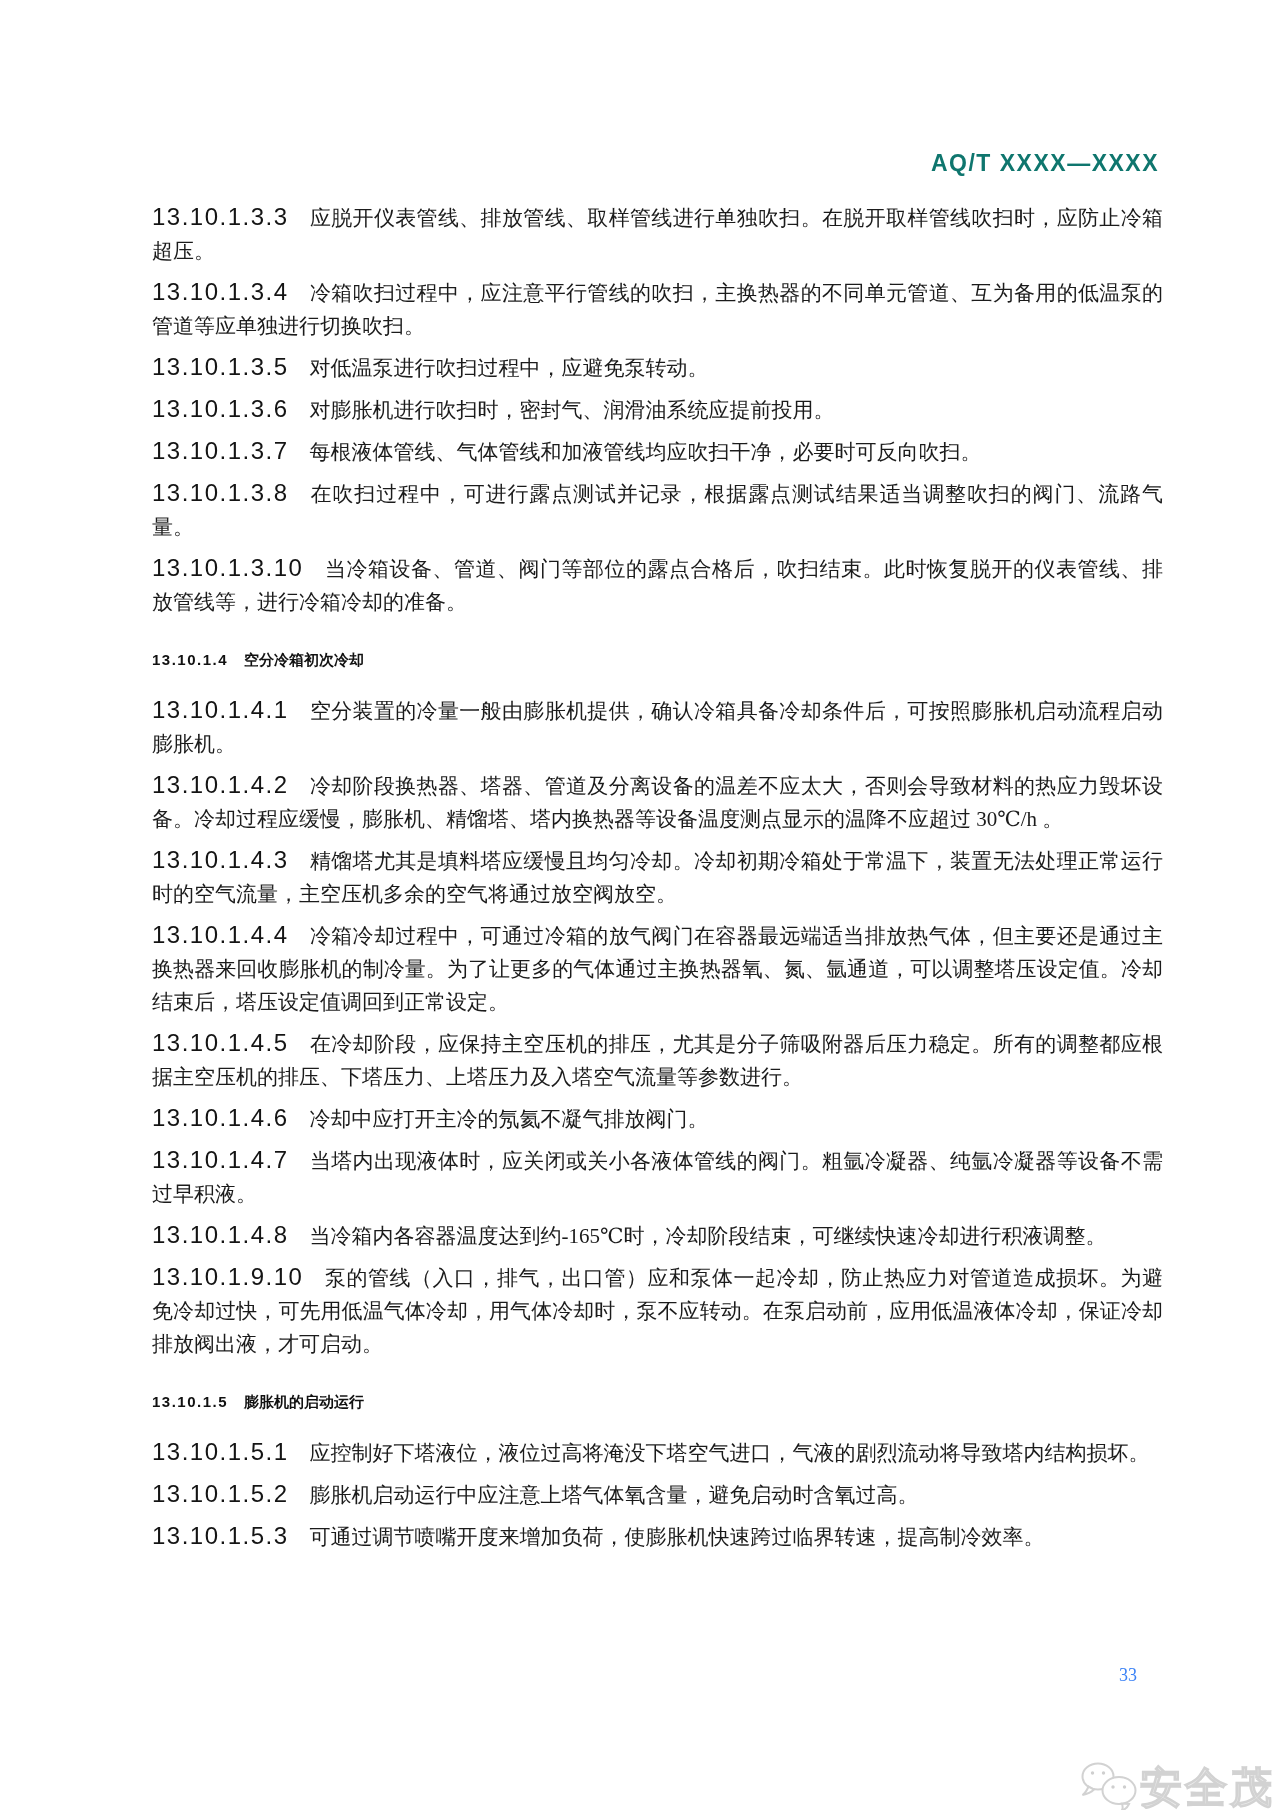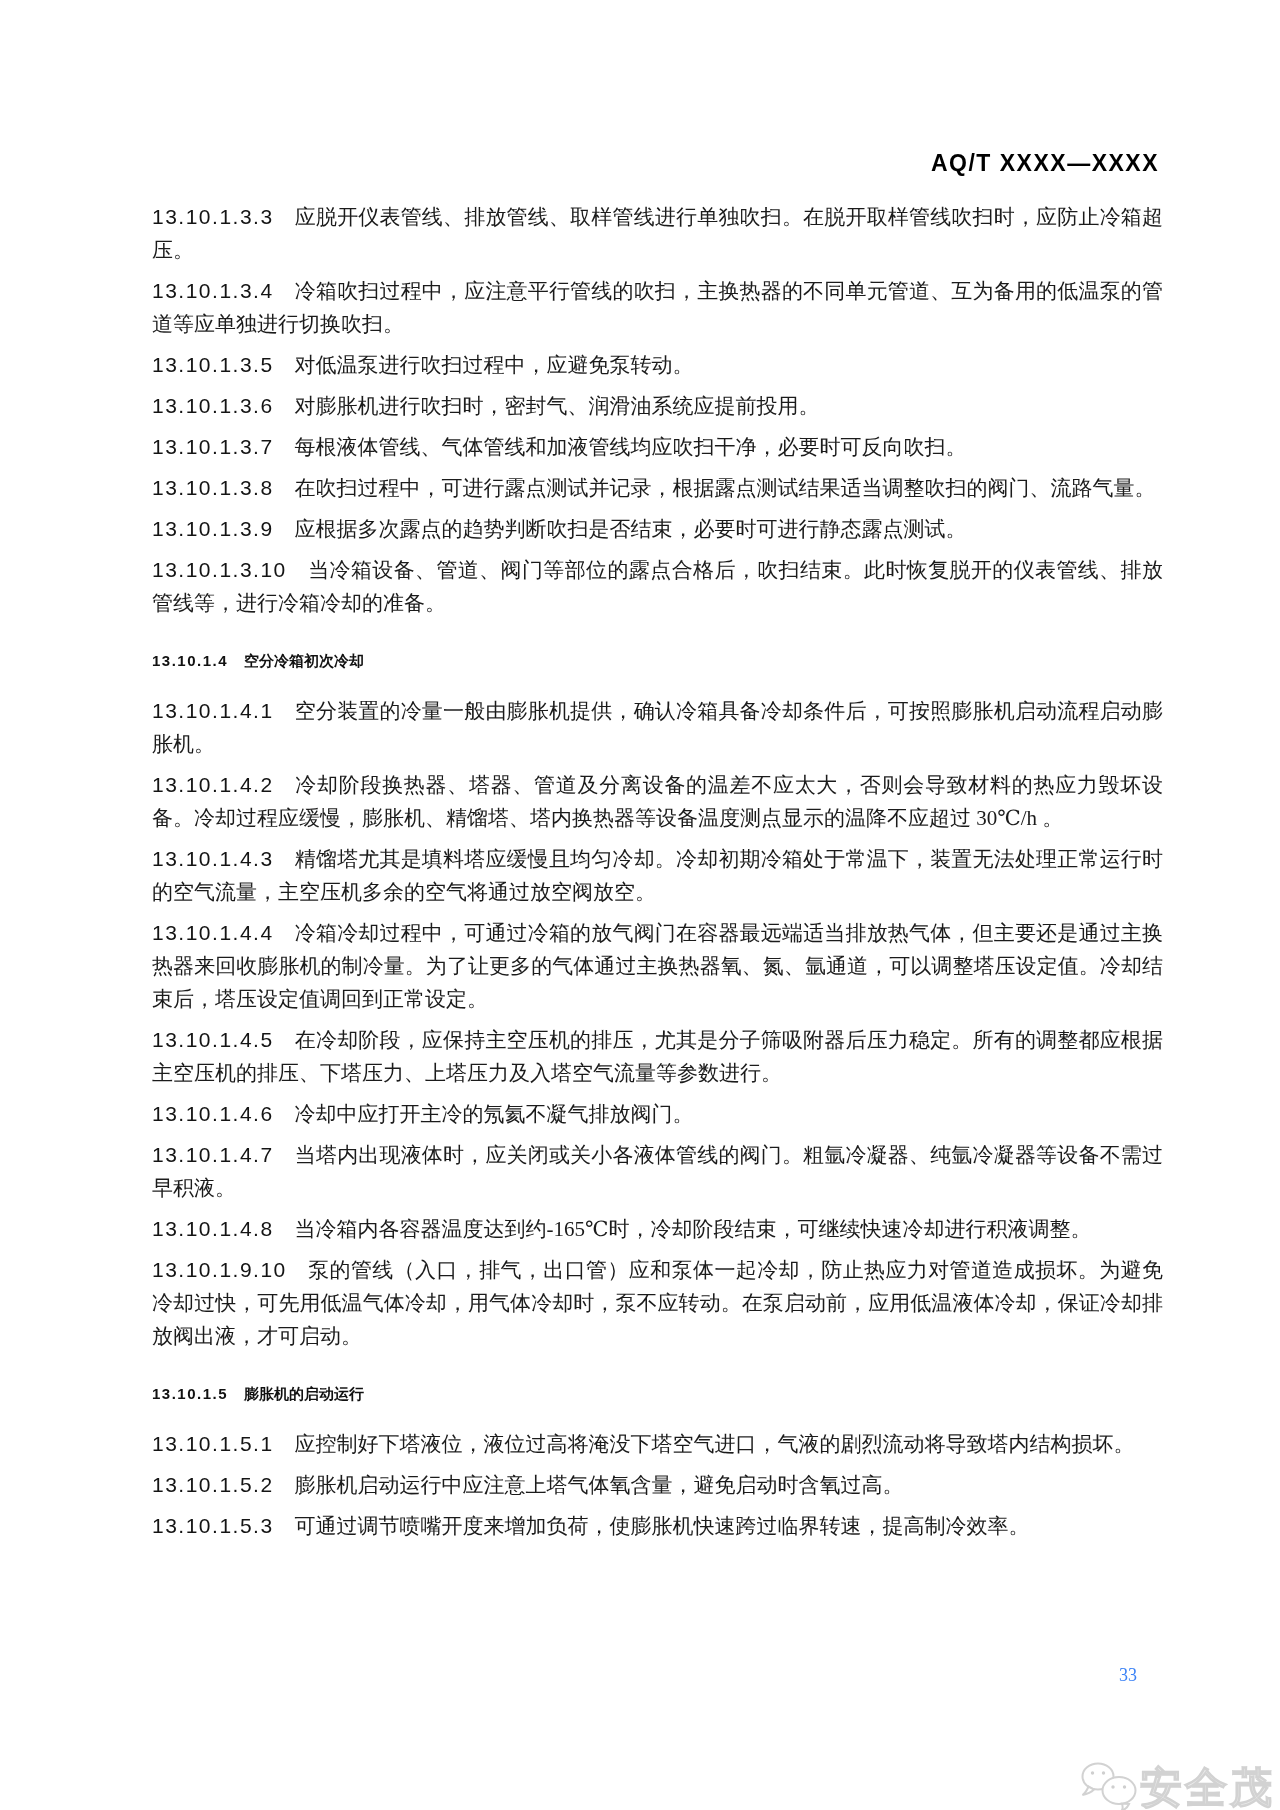--- a/index.html
+++ b/index.html
@@ -11,38 +11,38 @@
     font-family:"Liberation Serif","DejaVu Serif",serif;
     color:#1b1b1b;
   }
   .running-head {
     position:absolute;
     top:150px; right:121px;
     font-family:"Liberation Sans","DejaVu Sans",sans-serif;
     font-size:23px;
     font-weight:600;
     letter-spacing:1.5px;
-    color:#000000;
+    color:#0f766e;
     font-stretch:condensed;
   }
   .content {
     position:absolute;
     left:152px; top:200px;
     width:1011px;
   }
   .clause {
     margin:0 0 7px 0;
     font-size:21px;
     line-height:33px;
     text-align:justify;
     text-align-last:left;
   }
   .clause .num {
     font-family:"Liberation Sans","DejaVu Sans",sans-serif;
-    font-size:21px;
+    font-size:24px;
     letter-spacing:1.5px;
     margin-right:21px;
     white-space:nowrap;
     color:#141414;
   }
   .heading {
     margin:24px 0 17px 0;
     font-size:15px;
     line-height:33px;
     font-weight:bold;
@@ -85,21 +85,20 @@
 
   <div class="running-head">AQ/T XXXX—XXXX</div>
 
   <div class="content">
     <p class="clause"><span class="num">13.10.1.3.3</span><span>应脱开仪表管线、排放管线、取样管线进行单独吹扫。在脱开取样管线吹扫时，应防止冷箱超压。</span></p>
     <p class="clause"><span class="num">13.10.1.3.4</span><span>冷箱吹扫过程中，应注意平行管线的吹扫，主换热器的不同单元管道、互为备用的低温泵的管道等应单独进行切换吹扫。</span></p>
     <p class="clause"><span class="num">13.10.1.3.5</span><span>对低温泵进行吹扫过程中，应避免泵转动。</span></p>
     <p class="clause"><span class="num">13.10.1.3.6</span><span>对膨胀机进行吹扫时，密封气、润滑油系统应提前投用。</span></p>
     <p class="clause"><span class="num">13.10.1.3.7</span><span>每根液体管线、气体管线和加液管线均应吹扫干净，必要时可反向吹扫。</span></p>
     <p class="clause"><span class="num">13.10.1.3.8</span><span>在吹扫过程中，可进行露点测试并记录，根据露点测试结果适当调整吹扫的阀门、流路气量。</span></p>
-    <p class="clause"><span class="num">13.10.1.3.9</span><span>应根据多次露点的趋势判断吹扫是否结束，必要时可进行静态露点测试。</span></p>
     <p class="clause"><span class="num">13.10.1.3.10</span><span>当冷箱设备、管道、阀门等部位的露点合格后，吹扫结束。此时恢复脱开的仪表管线、排放管线等，进行冷箱冷却的准备。</span></p>
 
     <h3 class="heading"><span class="num">13.10.1.4</span><span>空分冷箱初次冷却</span></h3>
 
     <p class="clause"><span class="num">13.10.1.4.1</span><span>空分装置的冷量一般由膨胀机提供，确认冷箱具备冷却条件后，可按照膨胀机启动流程启动膨胀机。</span></p>
     <p class="clause"><span class="num">13.10.1.4.2</span><span>冷却阶段换热器、塔器、管道及分离设备的温差不应太大，否则会导致材料的热应力毁坏设备。冷却过程应缓慢，膨胀机、精馏塔、塔内换热器等设备温度测点显示的温降不应超过 30℃/h 。</span></p>
     <p class="clause"><span class="num">13.10.1.4.3</span><span>精馏塔尤其是填料塔应缓慢且均匀冷却。冷却初期冷箱处于常温下，装置无法处理正常运行时的空气流量，主空压机多余的空气将通过放空阀放空。</span></p>
     <p class="clause"><span class="num">13.10.1.4.4</span><span>冷箱冷却过程中，可通过冷箱的放气阀门在容器最远端适当排放热气体，但主要还是通过主换热器来回收膨胀机的制冷量。为了让更多的气体通过主换热器氧、氮、氩通道，可以调整塔压设定值。冷却结束后，塔压设定值调回到正常设定。</span></p>
     <p class="clause"><span class="num">13.10.1.4.5</span><span>在冷却阶段，应保持主空压机的排压，尤其是分子筛吸附器后压力稳定。所有的调整都应根据主空压机的排压、下塔压力、上塔压力及入塔空气流量等参数进行。</span></p>
     <p class="clause"><span class="num">13.10.1.4.6</span><span>冷却中应打开主冷的氖氦不凝气排放阀门。</span></p>

